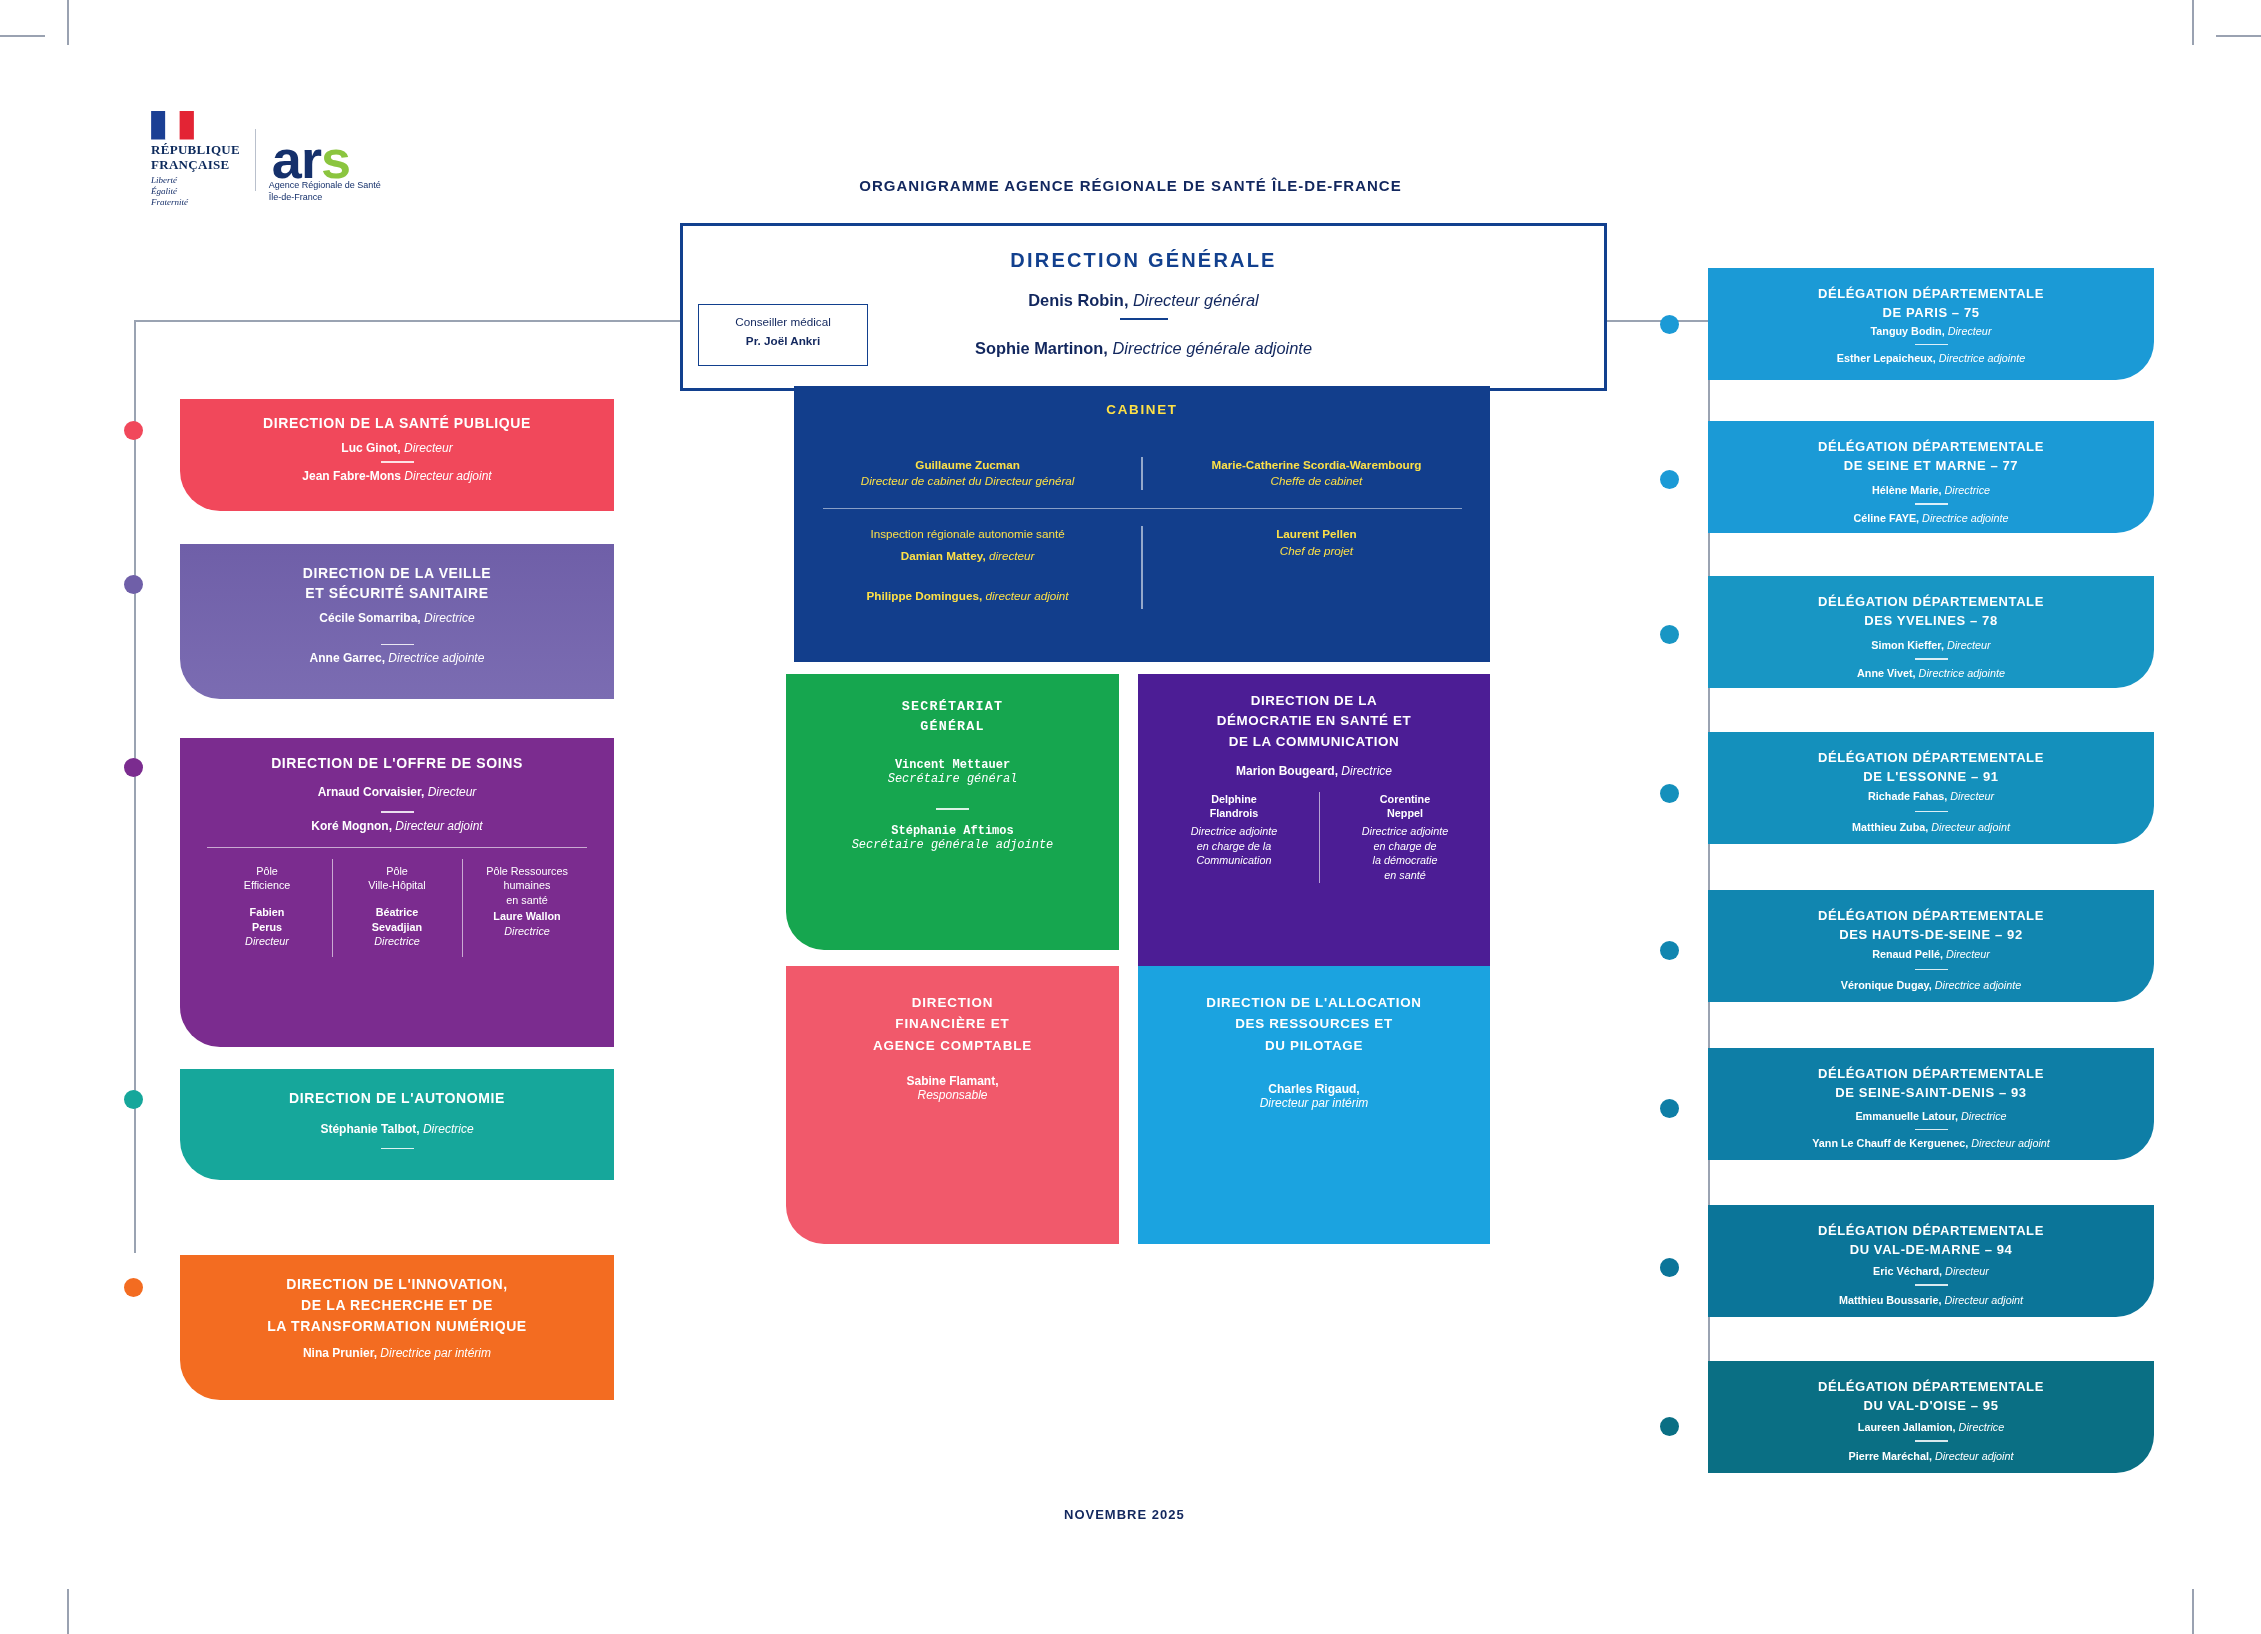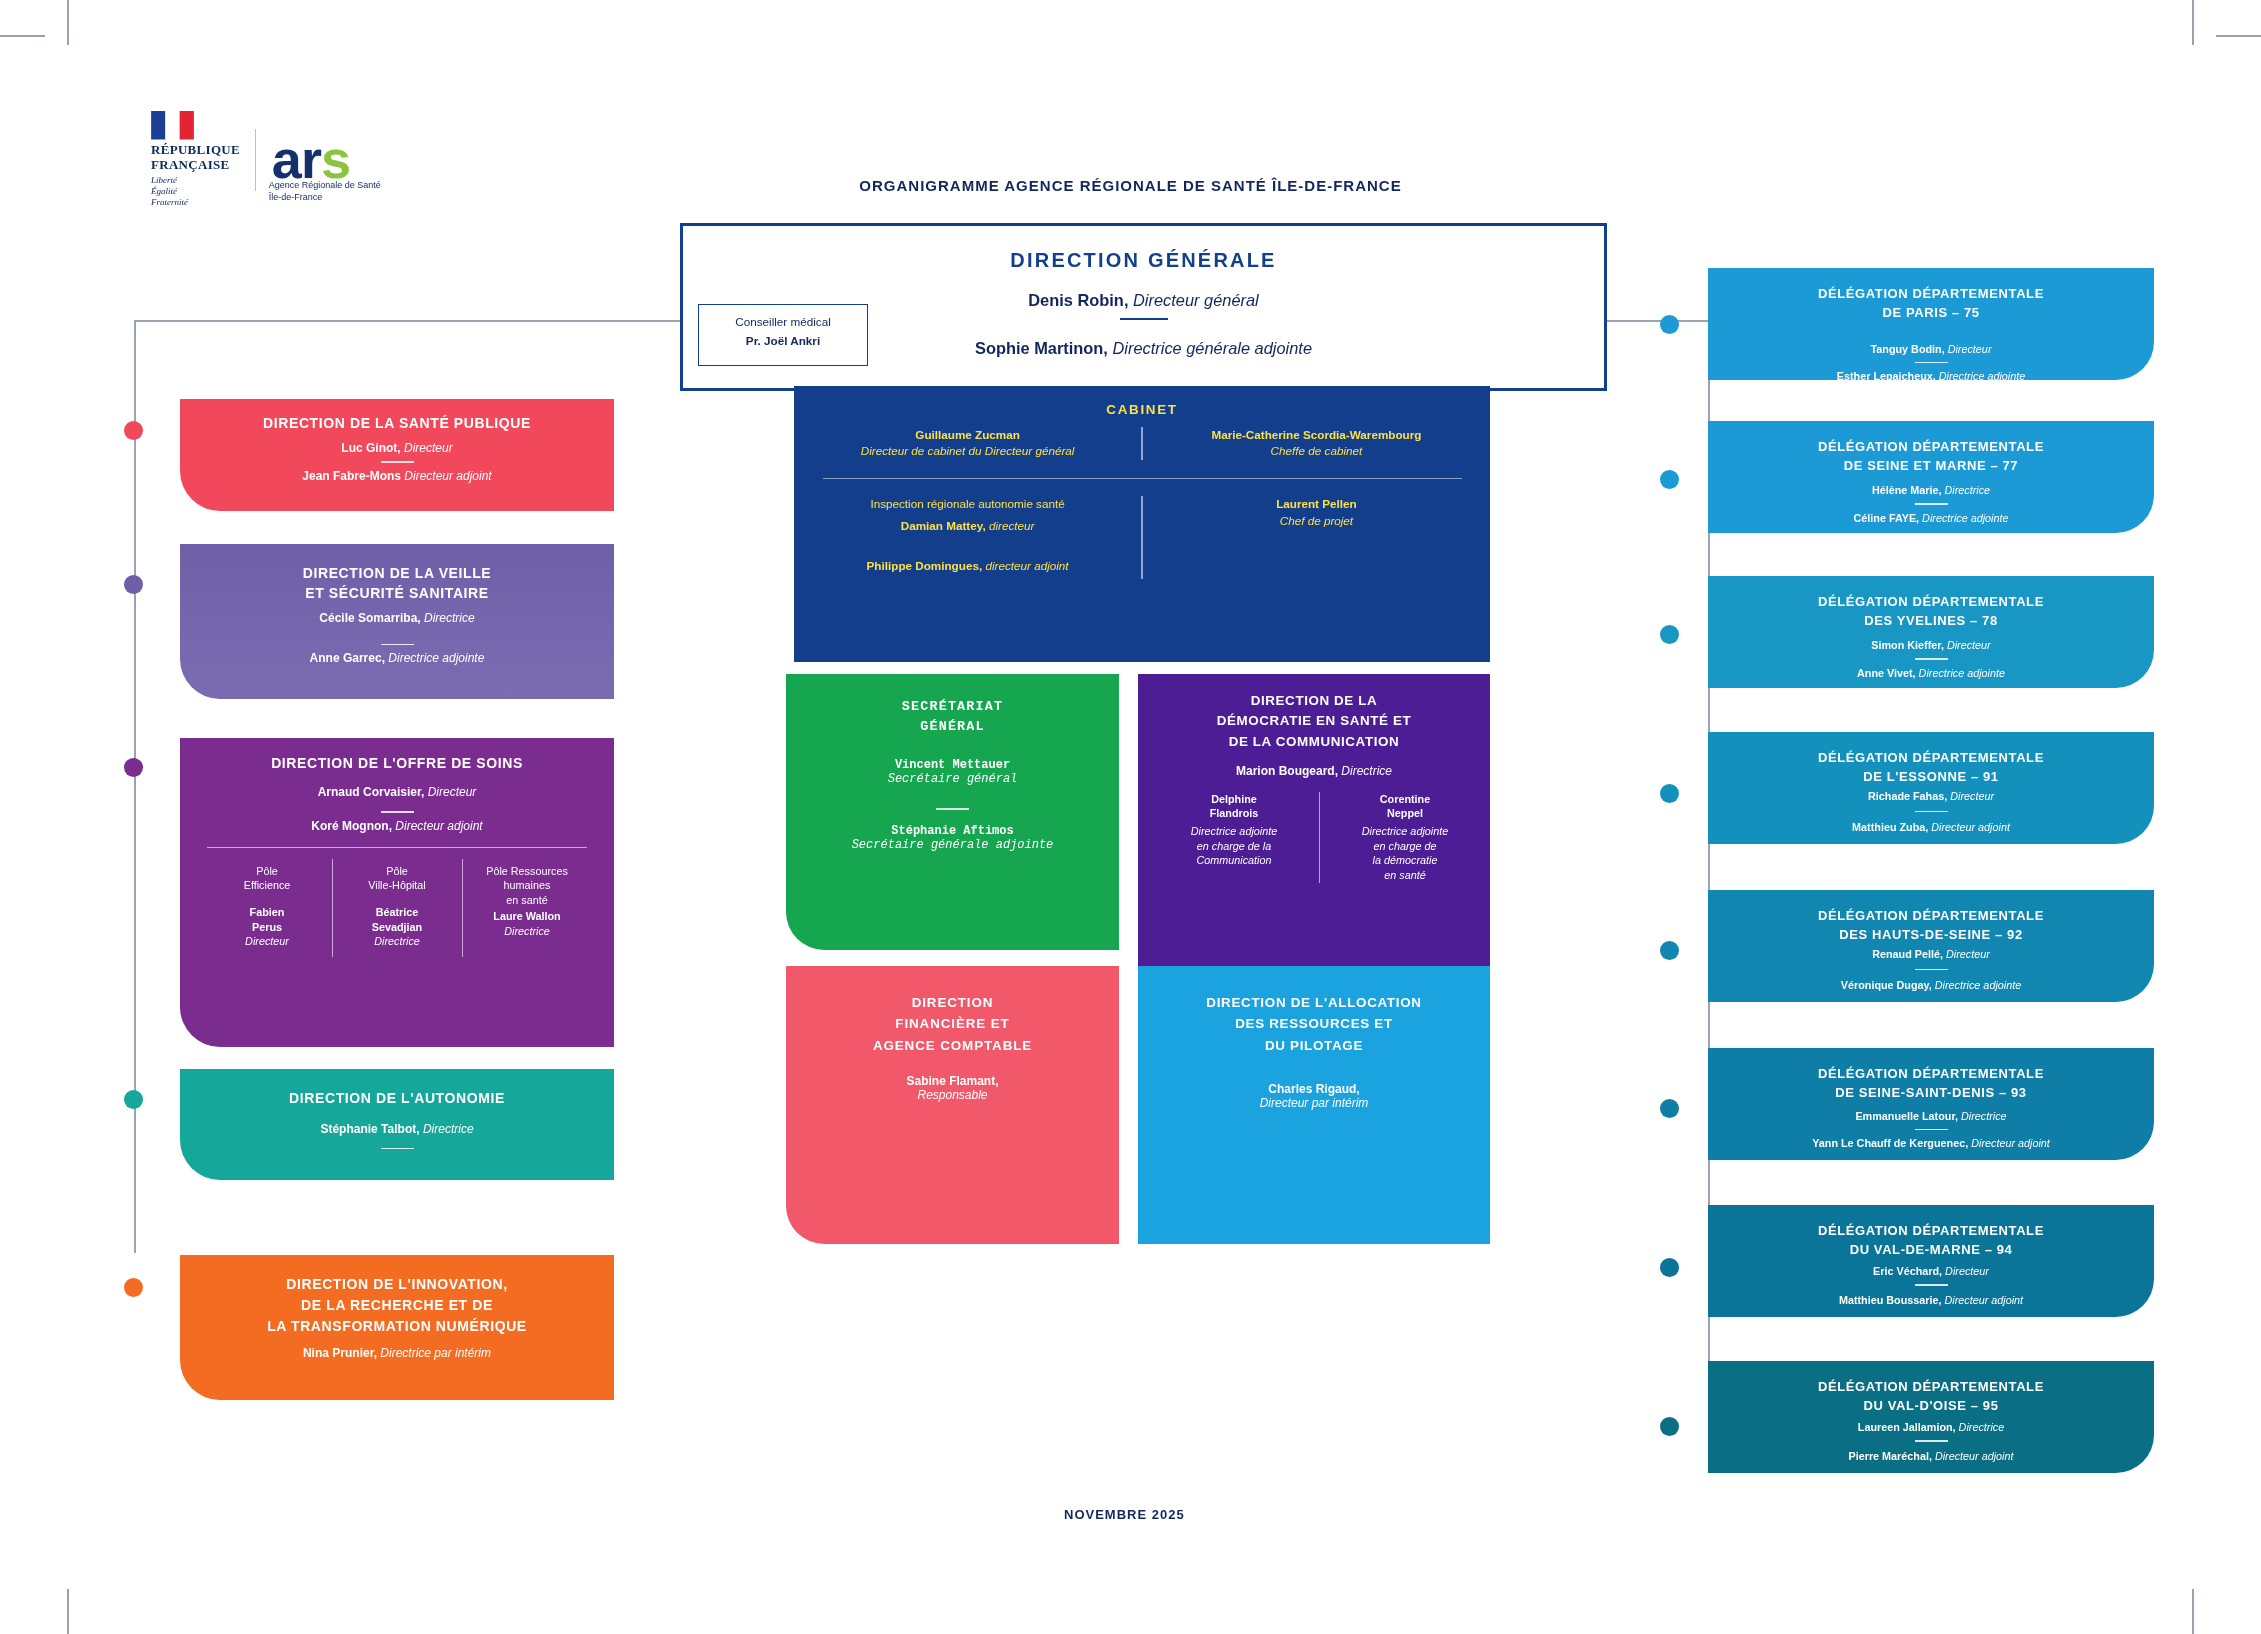--- a/index.html
+++ b/index.html
@@ -67,21 +67,21 @@
     border:1.7px solid #12408e; background:#fff; box-sizing:border-box;
     text-align:center; color:#12275e; font-size:11.7px; padding-top:10.4px;
   }
 
   
   #cabinet {
     position:absolute; left:794px; top:386px; width:696px; height:276px;
     background:#123e8c; color:#fde047;
   }
   #cabinet .ctitle { text-align:center; font-size:13.4px; font-weight:700; letter-spacing:1.7px; padding-top:15.5px; }
-  .cab-row { display:flex; margin-top:10px; }
+  .cab-row { display:flex; margin-top:40px; }
   .cab-col { flex:1; text-align:center; font-size:11.7px; line-height:1.45; padding:0 12px;}
   .cab-div { width:1.7px; background:rgba(255,255,255,.55); }
   .cab-hr { width:639px; height:1.3px; background:rgba(255,255,255,.5); margin:17.3px auto 0; }
 
   
   .t-lg { font-size:14px; }
   .t-md { font-size:13.4px; }
   .t-sm { font-size:12px; }
   .t-xs { font-size:10.8px; }
 
@@ -346,21 +346,21 @@
 DU PILOTAGE</div>
   <div style="margin-top:26px;" class="t-sm">
     <div class="nm">Charles Rigaud,</div>
     <div class="role">Directeur par intérim</div>
   </div>
 </div>
 
 <div class="card deleg" style="left:1708px;top:268px;width:446px;height:112px;background:#1b9ad6;border-bottom-right-radius:38px;">
   <div class="dtitle" style="margin-top:15.5px;white-space:pre-line;line-height:1.5;">DÉLÉGATION DÉPARTEMENTALE
 DE PARIS – 75</div>
-  <div class="t-xs" style="margin-top:20px;">
+  <div class="t-xs" style="margin-top:2px;">
     <span class="nm">Tanguy Bodin,</span>
     <span class="role">Directeur</span>
   </div>
   <div class="rule" style="margin:7px auto;"></div>
   <div class="t-xs">
     <span class="nm">Esther Lepaicheux,</span>
     <span class="role">Directrice adjointe</span>
   </div>
 </div>
 

